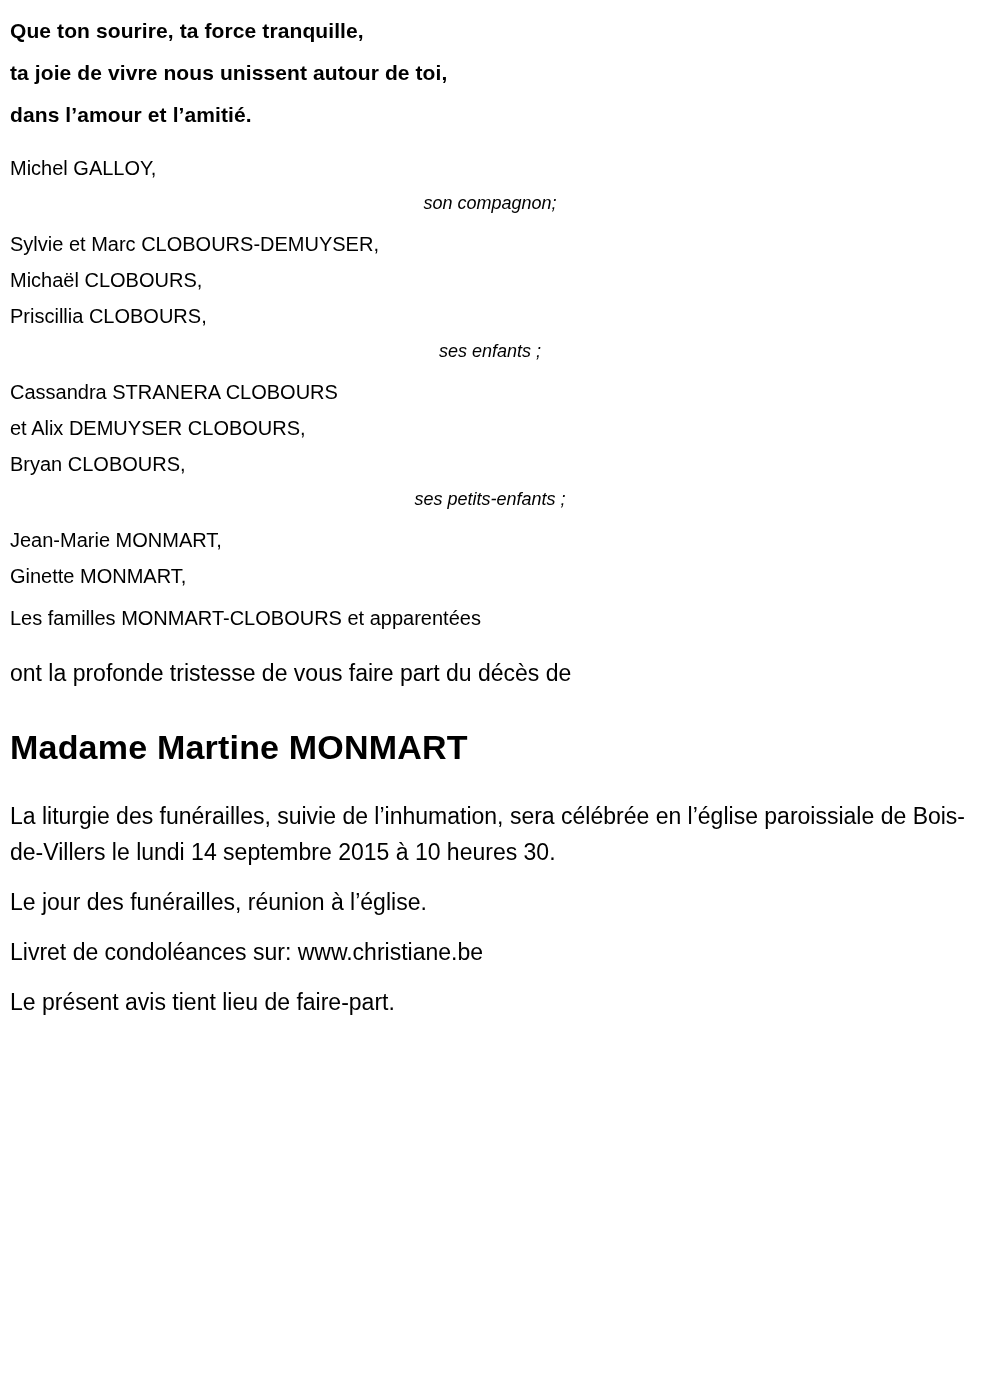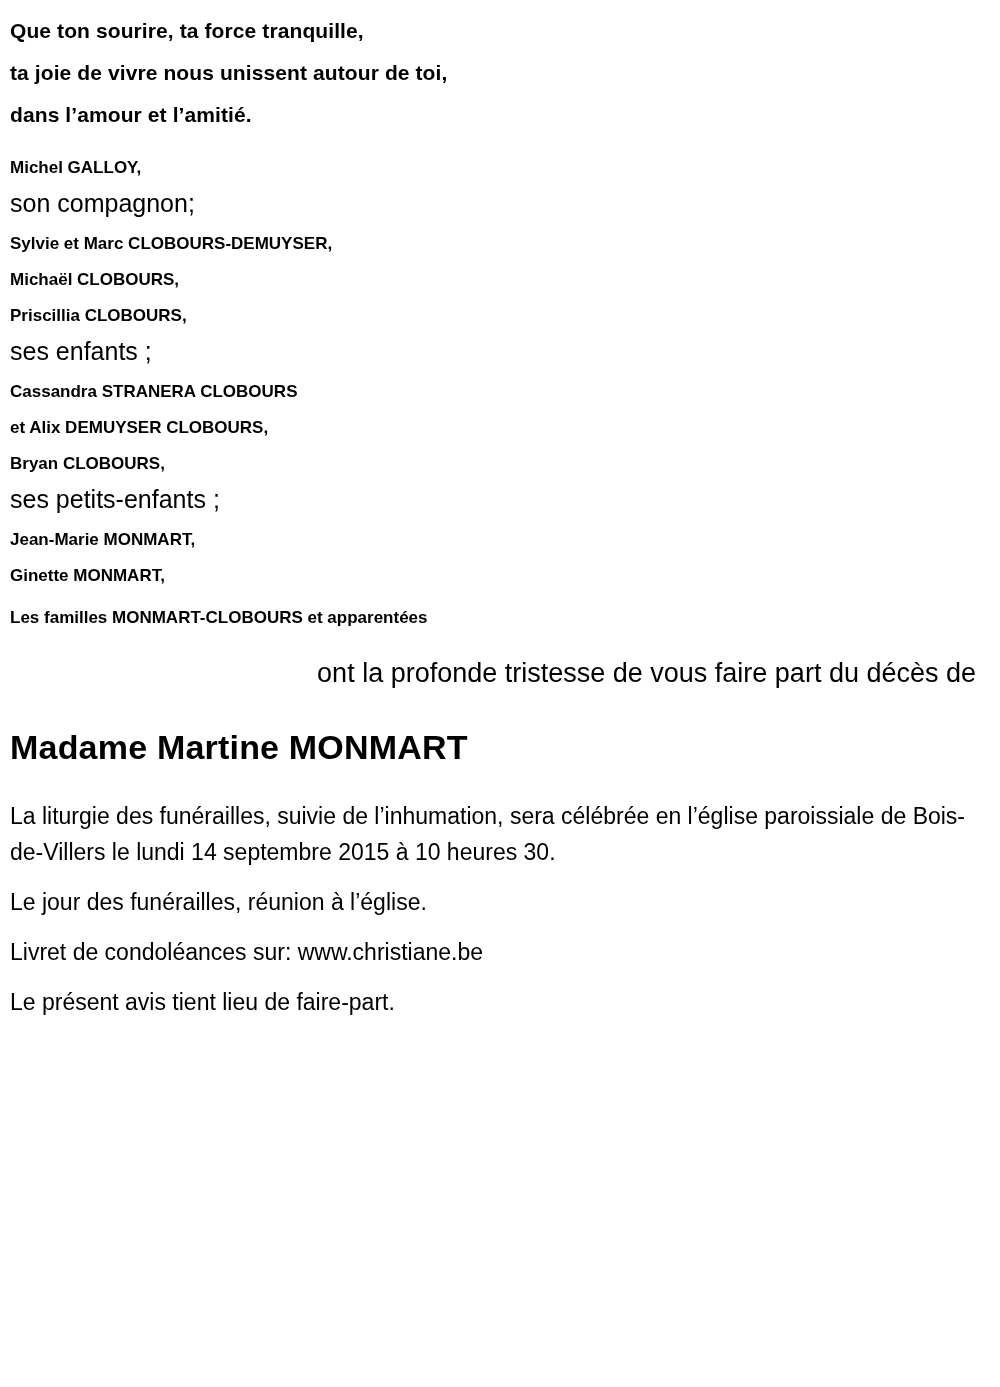--- a/index.html
+++ b/index.html
@@ -38,40 +38,40 @@
   }
 
   
   .family-block {
     margin: 0;
   }
   .family-group {
     margin: 0 0 6px 0;
   }
   .name-line {
-    font-size: 17px;
+    font-size: 20px;
     line-height: 36px;
-    font-weight: bold;
+    font-weight: normal;
     white-space: pre-wrap;
   }
   .relation-line {
-    text-align: left;
-    font-size: 25px;
+    text-align: center;
+    font-style: italic;
+    font-size: 18px;
     line-height: 34px;
     padding-right: 6px;
     white-space: pre-wrap;
   }
 
   
   .lead-in {
-    font-size: 27px;
+    font-size: 23px;
     line-height: 34px;
     margin: 20px 0 0 0;
     white-space: pre-wrap;
-    text-align: right;
   }
 
   
   .deceased-name {
     font-size: 34px;
     font-weight: bold;
     line-height: 46px;
     margin: 34px 0 28px 0;
     letter-spacing: 0.2px;
     white-space: pre-wrap;

